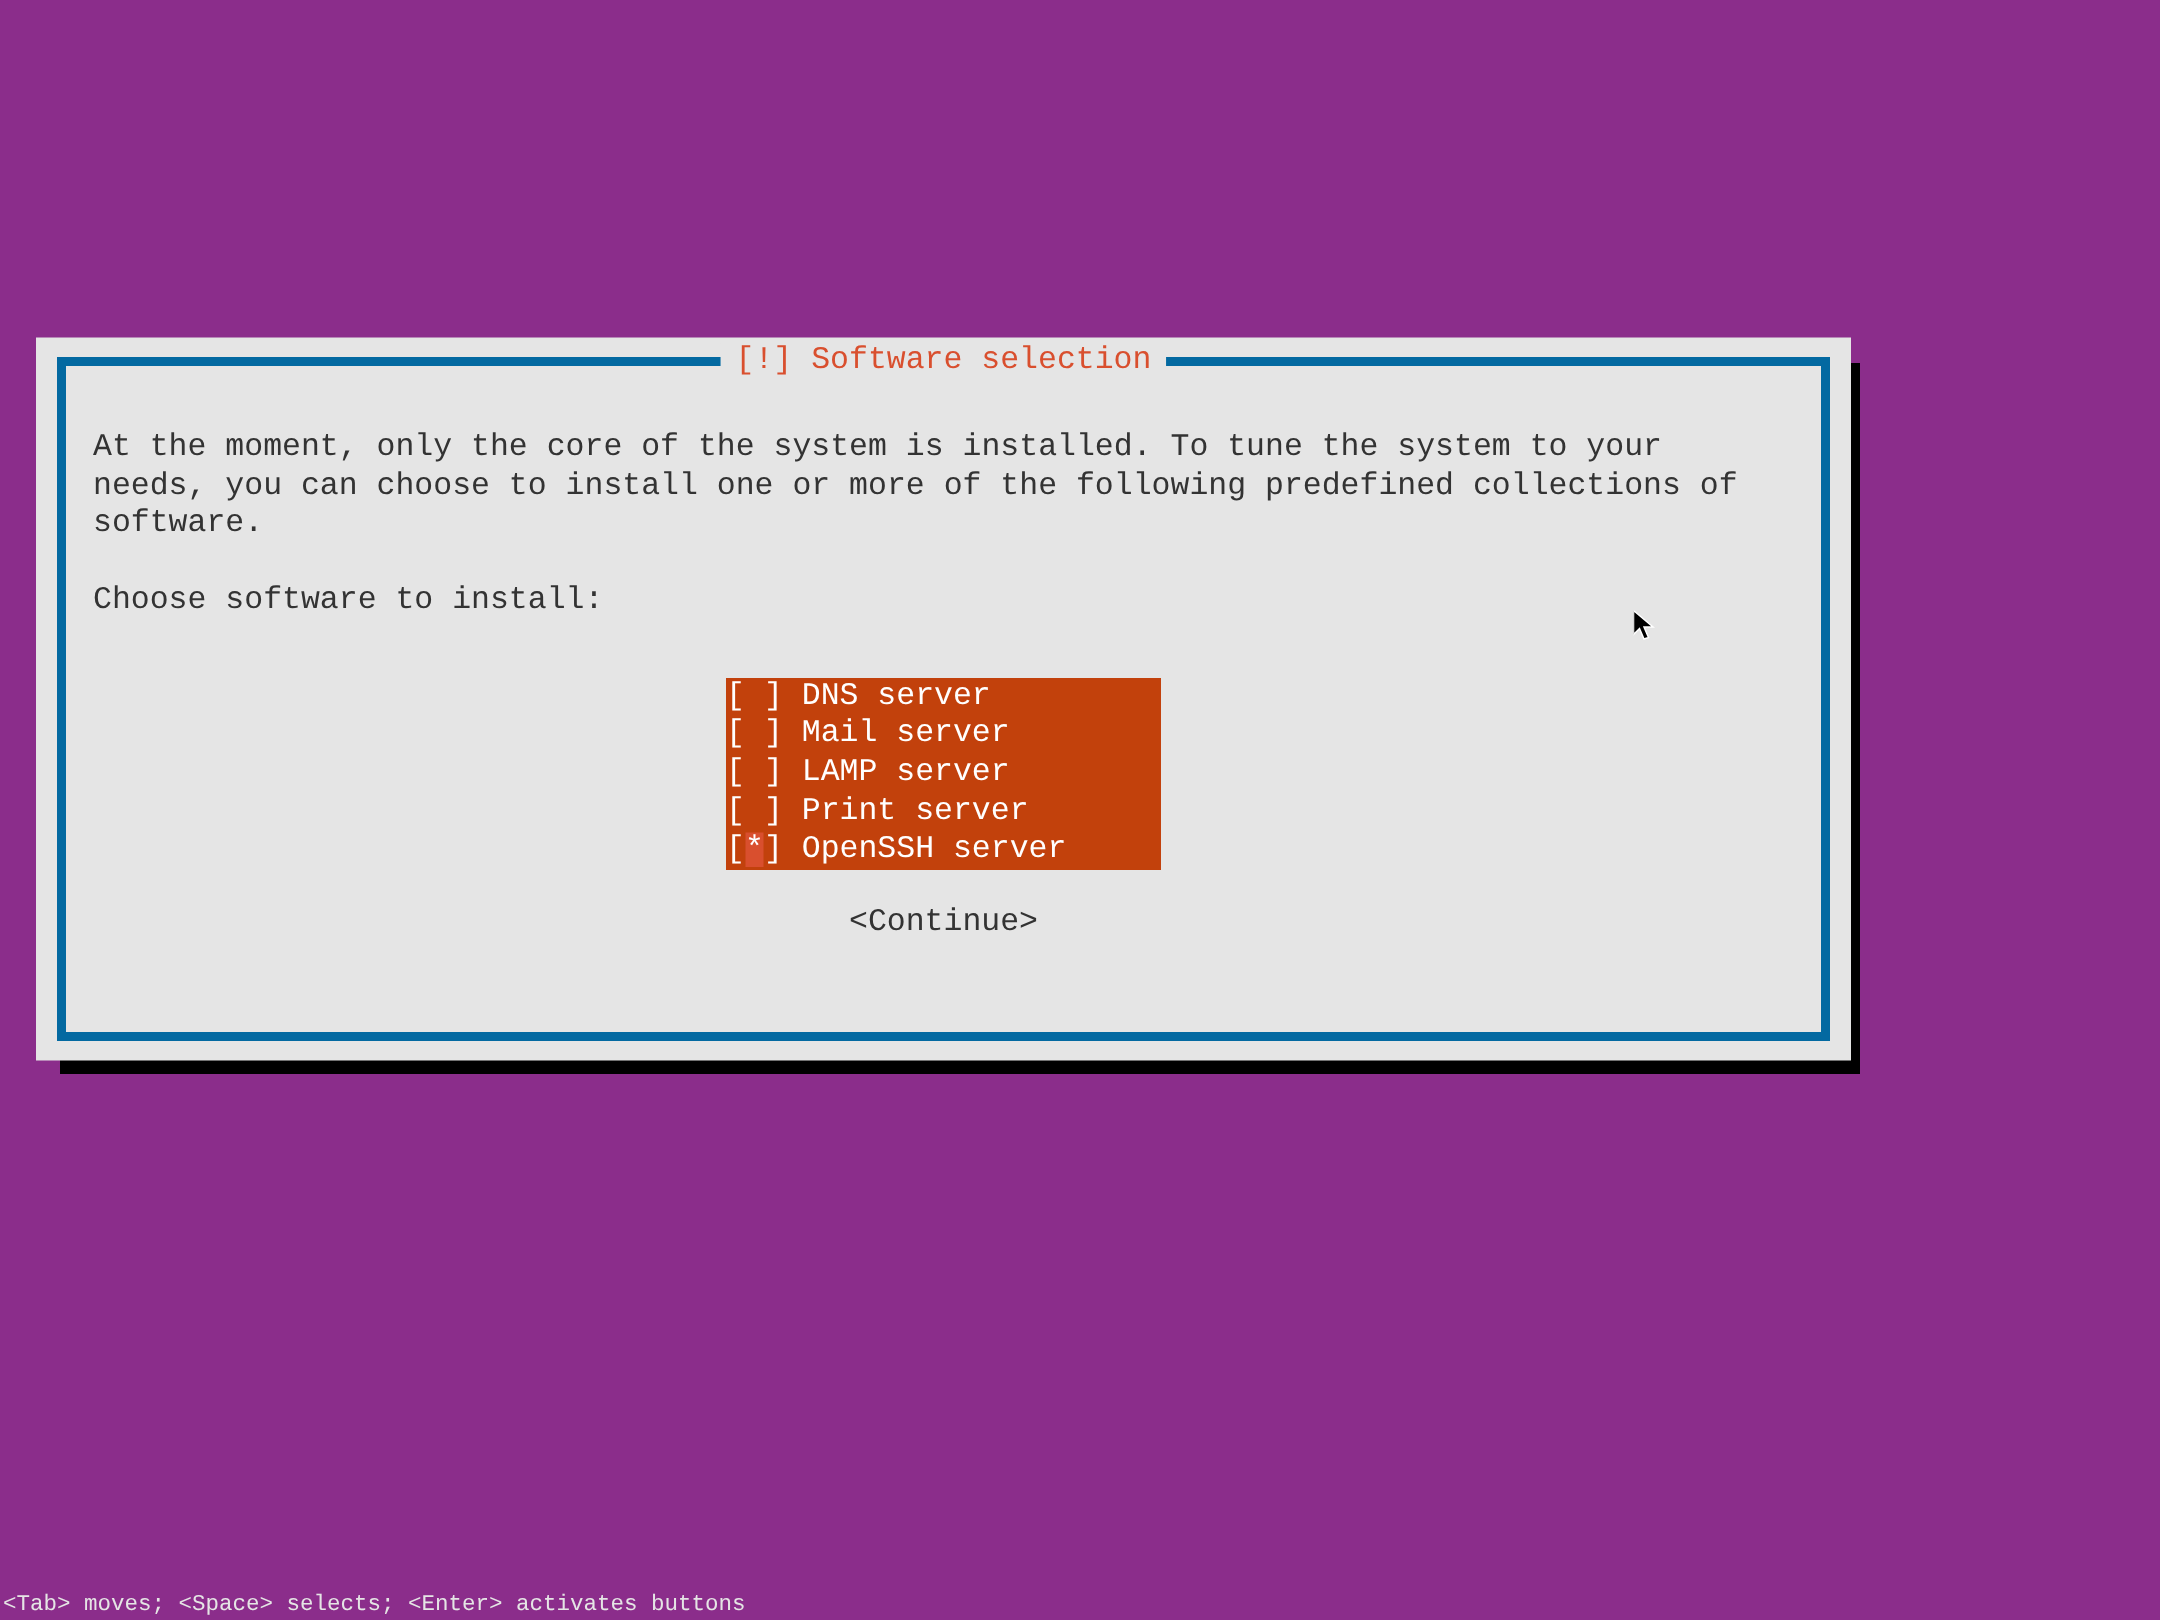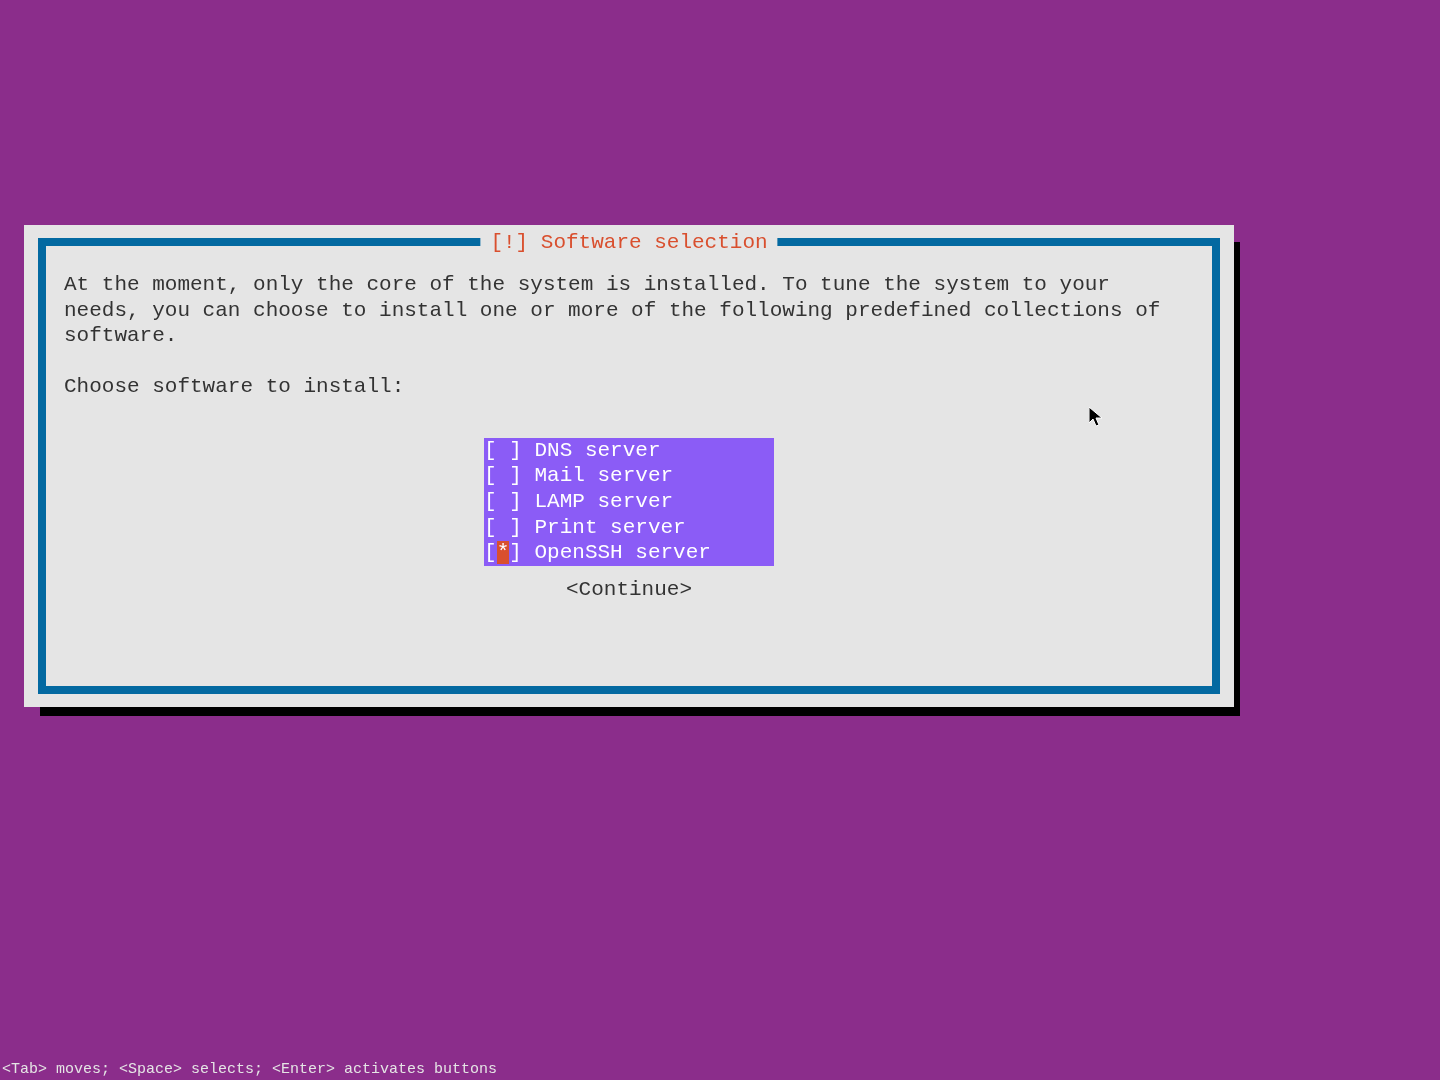--- a/index.html
+++ b/index.html
@@ -30,50 +30,51 @@
     left: 24px;
     top: 225px;
     width: 1210px;
     height: 482px;
     background-color: #e5e5e5;
     padding: 13px 14px;
   }
   .dialog-inner {
     width: 100%;
     height: 100%;
-    border: 8px solid #0369a1;
+    border: 6px solid #0369a1;
     padding: 26px 18px 18px 18px;
     position: relative;
   }
   .dialog-title {
     position: absolute;
     top: -15px;
     left: 50%;
     transform: translateX(-50%);
     background-color: #e5e5e5;
     padding: 0 10px;
     color: #d94f2e;
     font-weight: normal;
     white-space: nowrap;
   }
   .description {
     color: #333;
     line-height: 1.22;
     margin-bottom: 26px;
+    margin-top: 16px;
   }
   .prompt {
     color: #333;
     margin-bottom: 40px;
   }
   .options-container {
     display: flex;
     justify-content: center;
   }
   .options {
-    background-color: #8b5cf6;
+    background-color: #c2410c;
     color: #fff;
     display: inline-block;
   }
   .option-row {
     white-space: pre;
     line-height: 1.22;
     padding: 0;
   }
   .checkbox-left {
     display: inline;
@@ -86,21 +87,21 @@
     color: #fff;
   }
   .checkbox-right {
     display: inline;
   }
   .option-label {
     display: inline;
   }
   .continue-container {
     text-align: center;
-    margin-top: 12px;
+    margin-top: 24px;
     color: #333;
   }
   .continue-btn {
     white-space: pre;
   }
   .footer {
     position: absolute;
     left: 2px;
     bottom: 2px;
     color: #e5e5e5;

